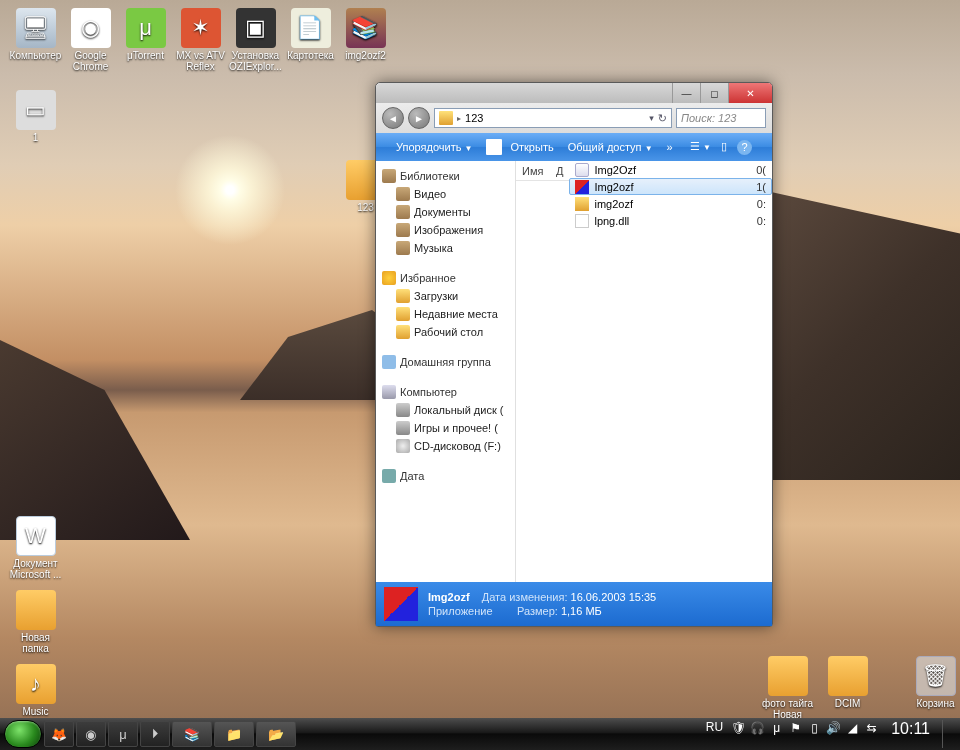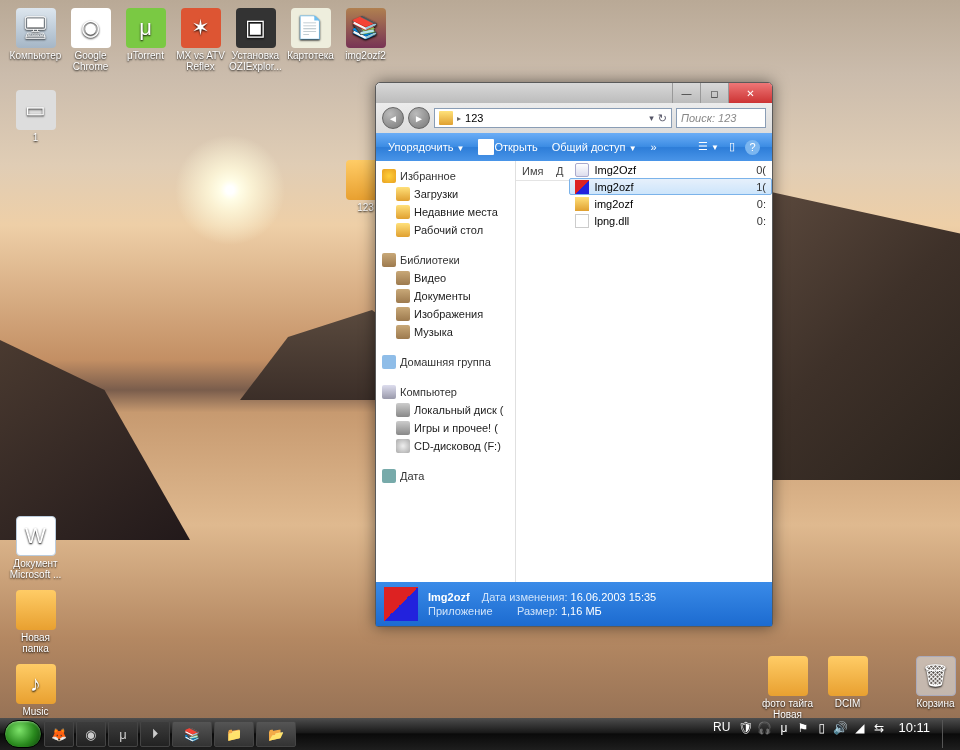--- a/index.html
+++ b/index.html
@@ -27,21 +27,21 @@
 .ic-bin{background:rgba(220,225,230,.6);border:1px solid #aab}
 #win{position:absolute;left:375px;top:82px;width:398px;height:545px;background:#f0f0f0;border:1px solid #5a5a5a;border-radius:5px 5px 3px 3px;box-shadow:0 0 15px rgba(0,0,0,.5);display:flex;flex-direction:column}
 #titlebar{height:20px;background:linear-gradient(#d8d8d8,#bcbcbc);border-radius:5px 5px 0 0;display:flex;justify-content:flex-end;align-items:stretch}
 .tbtn{width:28px;display:flex;align-items:center;justify-content:center;border-left:1px solid #999;color:#333;font-size:10px}
 .tbtn.close{background:linear-gradient(#e77,#c33);color:#fff;width:44px;border-radius:0 4px 0 0}
 #navbar{height:30px;background:linear-gradient(#ececec,#dcdcdc);display:flex;align-items:center;padding:0 6px;gap:4px}
 .navbtn{width:22px;height:22px;border-radius:11px;background:radial-gradient(circle at 35% 30%,#bbb,#777);border:1px solid #666;display:flex;align-items:center;justify-content:center;color:#fff;font-size:10px}
 #addr{flex:1;height:20px;background:#fff;border:1px solid #8a9db5;display:flex;align-items:center;padding:0 4px;gap:4px}
 #addr .fic{width:14px;height:14px;background:linear-gradient(#ffe27a,#e0a030);border-radius:1px}
 #search{width:90px;height:20px;background:#fff;border:1px solid #8a9db5;color:#888;font-style:italic;padding:0 4px;display:flex;align-items:center}
-#toolbar{height:28px;background:linear-gradient(#6badf6,#3d8de4 48%,#2d7dd8 52%,#4a95e8);display:flex;align-items:center;padding:0 12px;gap:14px;color:#fff;font-size:12px}
+#toolbar{height:28px;background:linear-gradient(#6badf6,#3d8de4 48%,#2d7dd8 52%,#4a95e8);display:flex;align-items:center;padding:0 20px;gap:14px;color:#fff;font-size:12px}
 .tb-ic{width:16px;height:16px;display:inline-block}
 #body{flex:1;display:flex;background:#fff;overflow:hidden}
 #nav{width:140px;border-right:1px solid #e0e0e0;padding:6px 0;overflow:hidden}
 .ngrp{margin-bottom:12px}
 .ngrp .hd{display:flex;align-items:center;gap:4px;padding:2px 6px;font-size:11px;color:#333}
 .ngrp .hd .gic{width:14px;height:14px;border-radius:2px}
 .nitem{display:flex;align-items:center;gap:4px;padding:2px 6px 2px 20px;color:#222;font-size:11px;white-space:nowrap;overflow:hidden}
 .nitem .nic{width:14px;height:14px;border-radius:2px;flex-shrink:0}
 .star{background:radial-gradient(#ffcf3a,#e8a020)}
 .lib{background:linear-gradient(#c8a878,#9d7a4e)}
@@ -71,21 +71,21 @@
 #details .bic{width:34px;height:34px;background:linear-gradient(135deg,#d22 50%,#22d 50%)}
 #details .dl{font-size:11px;line-height:14px}
 #details .dl .n{font-weight:bold}
 #details .dl .t{color:#cfe3fa}
 #taskbar{position:absolute;left:0;bottom:0;width:960px;height:32px;background:linear-gradient(#4e4e4e,#1a1a1a 45%,#0a0a0a 50%,#1e1e1e);display:flex;align-items:center;padding:0 4px;gap:2px}
 #start{width:38px;height:28px;border-radius:14px;background:radial-gradient(circle at 40% 35%,#7de36a,#2a8a1e 55%,#0a3c08);border:1px solid #000;box-shadow:inset 0 1px 2px rgba(255,255,255,.4)}
 .tpin,.ttask{height:26px;min-width:30px;border:1px solid #444;border-radius:2px;background:linear-gradient(#3c3c3c,#222);display:flex;align-items:center;justify-content:center;color:#ccc;font-size:13px}
 .ttask{min-width:40px;background:linear-gradient(#555,#333)}
 #tray{margin-left:auto;display:flex;align-items:flex-start;gap:8px;color:#fff;padding-right:6px}
 #tray .ti{width:15px;height:15px;display:flex;align-items:center;justify-content:center;font-size:12px}
-#clock{font-size:13px;padding:0 4px}
+#clock{font-size:16px;padding:0 4px}
 </style>
 </head>
 <body>
 
 <div id="desktop">
  <div class="mtn-r"></div>
  <div class="mtn-m"></div>
  <div class="mtn-l"></div>
 
  <div id="dicons">
@@ -164,72 +164,72 @@
     <span class="fic"></span>
     <span style="font-size:8px;color:#666">▸</span>
     <span>123</span>
     <span style="margin-left:auto;color:#556;font-size:9px">▾</span>
     <span style="color:#556">↻</span>
    </div>
    <div id="search">Поиск: 123</div>
   </div>
   <div id="toolbar">
    <span><span>Упорядочить</span> <span style="font-size:8px">▼</span></span>
-   <span style="display:flex;align-items:center;gap:0">
+   <span style="display:flex;align-items:center;gap:8px">
           <span class="tb-ic" style="background:#fff;border-radius:1px"></span>
           <span>Открыть</span>
         </span>
    <span><span>Общий доступ</span> <span style="font-size:8px">▼</span></span>
    <span>»</span>
    <span style="margin-left:auto;display:flex;gap:10px">
     <span>☰ <span style="font-size:8px">▼</span></span>
     <span>▯</span>
     <span style="background:#7bb6f0;border-radius:50%;width:15px;height:15px;display:inline-flex;align-items:center;justify-content:center;color:#fff">?</span>
    </span>
   </div>
   <div id="body">
    <div id="nav">
     <div class="ngrp">
      <div class="hd">
+              <span class="gic lib"></span>
+              <span>Библиотеки</span>
+            </div>
+     <div class="nitem">
+              <span class="nic lib"></span>
+              <span>Видео</span>
+            </div>
+     <div class="nitem">
+              <span class="nic lib"></span>
+              <span>Документы</span>
+            </div>
+     <div class="nitem">
+              <span class="nic lib"></span>
+              <span>Изображения</span>
+            </div>
+     <div class="nitem">
+              <span class="nic lib"></span>
+              <span>Музыка</span>
+            </div>
+    </div>
+    <div class="ngrp">
+     <div class="hd">
               <span class="gic star"></span>
               <span>Избранное</span>
             </div>
      <div class="nitem">
               <span class="nic fld"></span>
               <span>Загрузки</span>
             </div>
      <div class="nitem">
               <span class="nic fld"></span>
               <span>Недавние места</span>
             </div>
      <div class="nitem">
               <span class="nic fld"></span>
               <span>Рабочий стол</span>
-            </div>
-    </div>
-    <div class="ngrp">
-     <div class="hd">
-              <span class="gic lib"></span>
-              <span>Библиотеки</span>
-            </div>
-     <div class="nitem">
-              <span class="nic lib"></span>
-              <span>Видео</span>
-            </div>
-     <div class="nitem">
-              <span class="nic lib"></span>
-              <span>Документы</span>
-            </div>
-     <div class="nitem">
-              <span class="nic lib"></span>
-              <span>Изображения</span>
-            </div>
-     <div class="nitem">
-              <span class="nic lib"></span>
-              <span>Музыка</span>
             </div>
     </div>
     <div class="ngrp">
      <div class="hd">
               <span class="gic hg"></span>
               <span>Домашняя группа</span>
             </div>
     </div>
     <div class="ngrp">
      <div class="hd">

